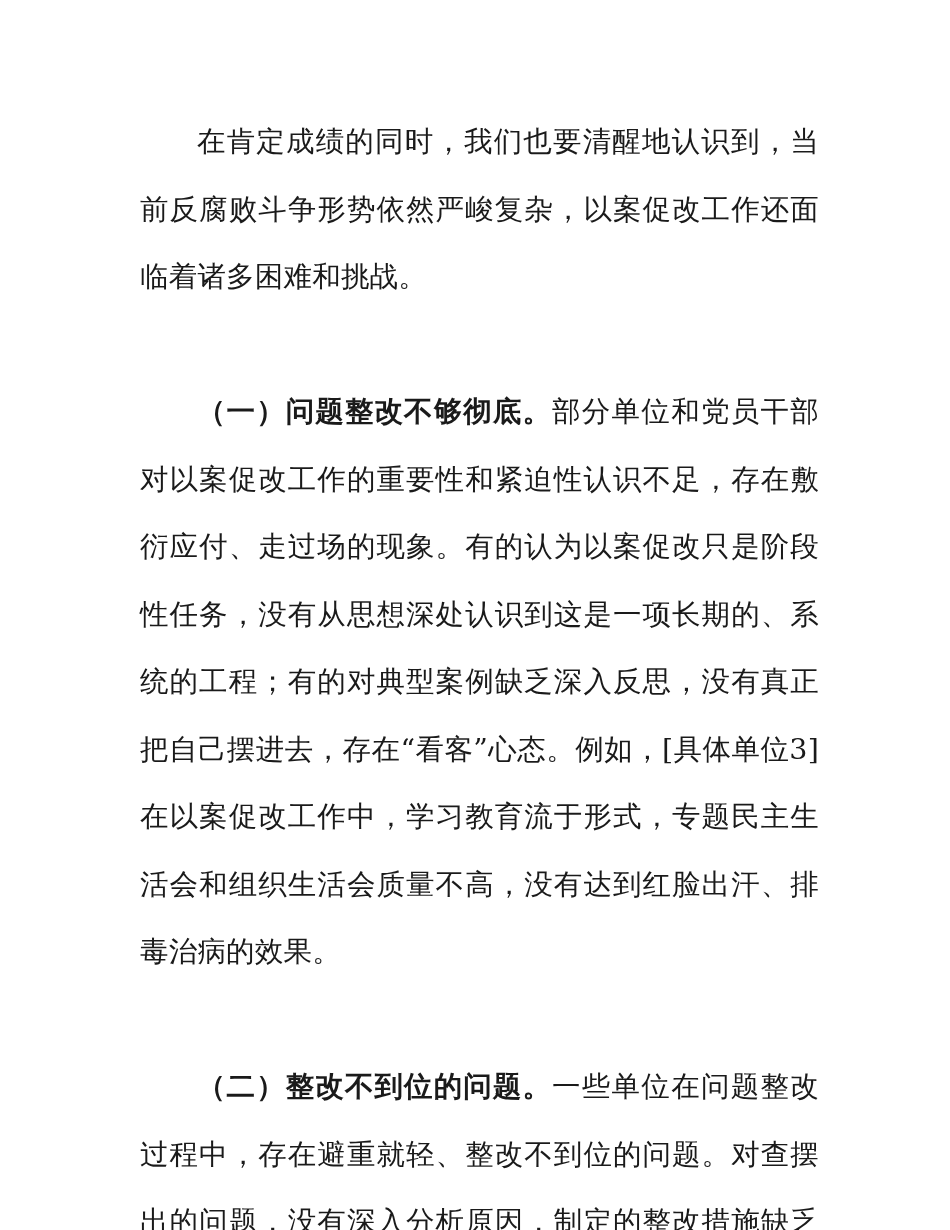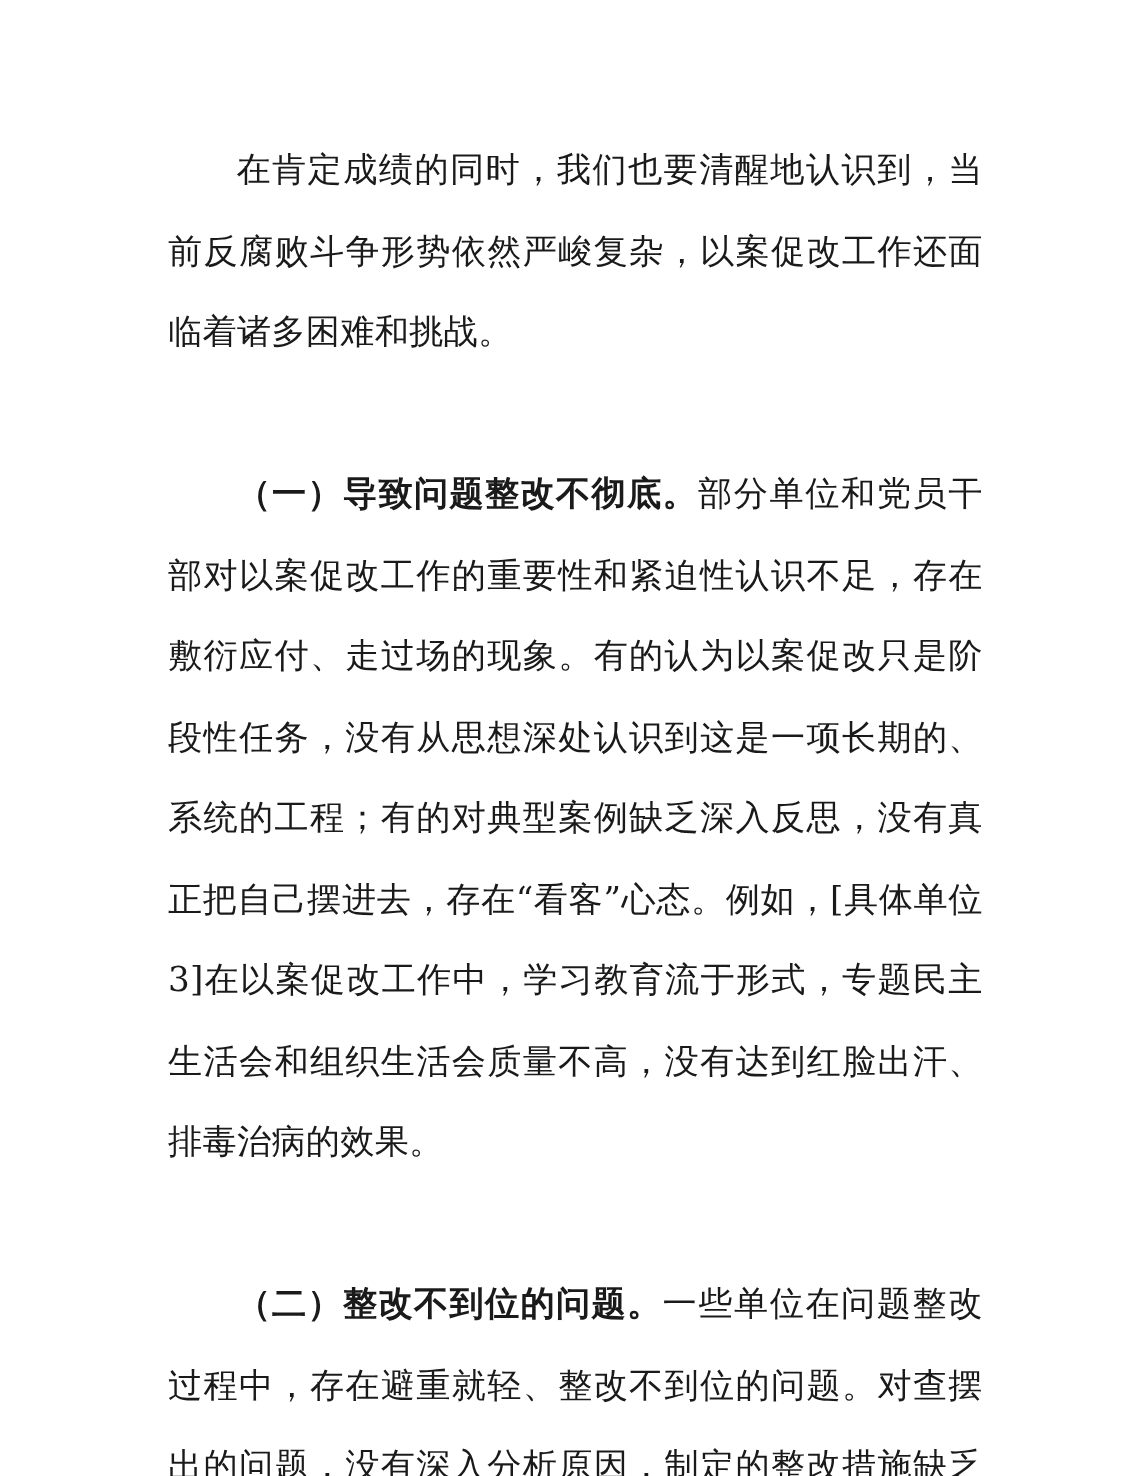--- a/index.html
+++ b/index.html
@@ -56,18 +56,18 @@
   }
 </style>
 </head>
 <body>
 
 <div class="page">
   <div class="text-column">
 
     <p class="para"><span class="body-run">在肯定成绩的同时，我们也要清醒地认识到，当前反腐败斗争形势依然严峻复杂，以案促改工作还面临着诸多困难和挑战。</span></p>
 
-    <p class="para"><span class="heading-run">（一）导致问题整改不彻底。</span><span class="body-run">部分单位和党员干部对以案促改工作的重要性和紧迫性认识不足，存在敷衍应付、走过场的现象。有的认为以案促改只是阶段性任务，没有从思想深处认识到这是一项长期的、系统的工程；有的对典型案例缺乏深入反思，没有真正把自己摆进去，存在“看客”心态。例如，[具体单位3]在以案促改工作中，学习教育流于形式，专题民主生活会和组织生活会质量不高，没有达到红脸出汗、排毒治病的效果。</span></p>
+    <p class="para"><span class="heading-run">（一）问题整改不够彻底。</span><span class="body-run">部分单位和党员干部对以案促改工作的重要性和紧迫性认识不足，存在敷衍应付、走过场的现象。有的认为以案促改只是阶段性任务，没有从思想深处认识到这是一项长期的、系统的工程；有的对典型案例缺乏深入反思，没有真正把自己摆进去，存在“看客”心态。例如，[具体单位3]在以案促改工作中，学习教育流于形式，专题民主生活会和组织生活会质量不高，没有达到红脸出汗、排毒治病的效果。</span></p>
 
     <p class="para"><span class="heading-run">（二）整改不到位的问题。</span><span class="body-run">一些单位在问题整改过程中，存在避重就轻、整改不到位的问题。对查摆出的问题，没有深入分析原因，制定的整改措施缺乏针对性和可操作性。有的虽然制定了整改方案，但在落实过程中打折扣、搞变通，导致问题整改不彻底，容易出现反弹。比如，[具体单位 4]在整改某起典型案例暴露出的财务管理问题时，只是简单地对相关人员进行了批评教育，没有从制度层面进行完善，导致类似问题再次发生。</span></p>
 
   </div>
 </div>
 
 </body></html>

